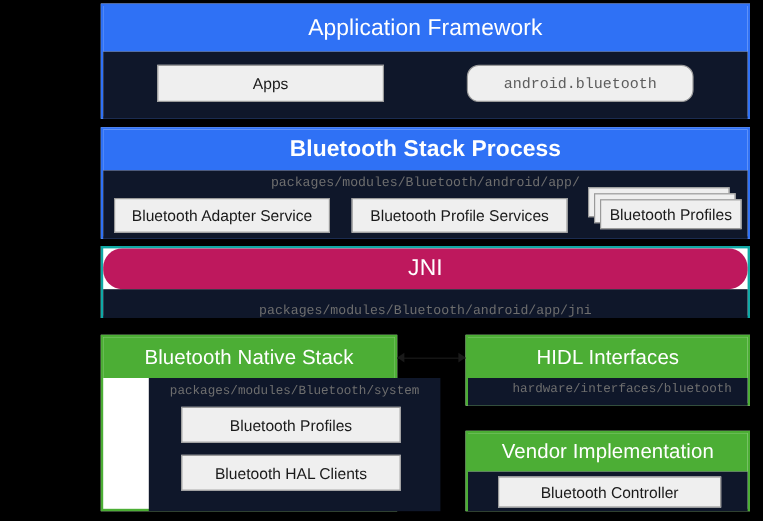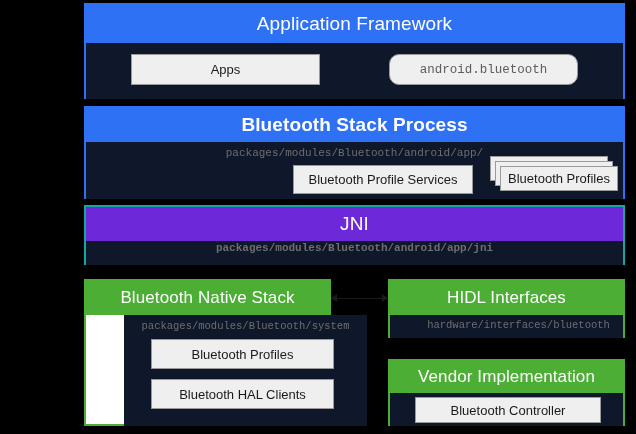--- a/index.html
+++ b/index.html
@@ -43,21 +43,21 @@
     text-align: center;
     font-weight: normal;
     letter-spacing: 0.1px;
     white-space: nowrap;
     overflow: hidden;
     display: flex;
     align-items: center;
     justify-content: center;
   }
   .blue  > .panel-header { background: #2f71f5; }
-  .teal  > .panel-header { background: #6d28d9; }
+  .teal  > .panel-header { background: #be185d; border-radius: 16px; }
   .green > .panel-header { background: #4cae35; }
 
   .panel-body {
     position: relative;
     box-sizing: border-box;
     width: 100%;
     background: #0f172a;
   }
 
   .path-label {
@@ -140,35 +140,36 @@
       <div class="node" style="left:45px; top:11px; width:189px; height:31px;">Apps</div>
       <div class="node mono" style="left:303px; top:11px; width:189px; height:31px;">android.bluetooth</div>
     </div>
   </div>
 
   <div class="panel blue" style="left:84px; top:106px; width:541px; height:93px;">
     <div class="panel-header" style="height:34px; font-size:19px;font-weight:bold;">Bluetooth Stack Process</div>
     <div class="panel-body" style="height:57px;">
       <div class="path-label" style="padding-top:4px;">packages/modules/Bluetooth/android/app/</div>
 
+      <div class="node" style="left:9px; top:23px; width:180px; height:29px;">Bluetooth Adapter Service</div>
 
       <div class="node" style="left:207px; top:23px; width:180px; height:29px;">Bluetooth Profile Services</div>
 
       <div class="stack" style="left:404px; top:14px; width:128px; height:42px;">
         <div class="sheet s1" style="width:118px; height:25px;"></div>
         <div class="sheet s2" style="width:118px; height:25px;"></div>
         <div class="sheet front" style="width:118px; height:25px;">Bluetooth Profiles</div>
       </div>
     </div>
   </div>
 
   <div class="panel teal" style="left:84px; top:205px; width:541px; height:60px;">
     <div class="panel-header" style="height:34px; font-size:19px;">JNI</div>
     <div class="panel-body" style="height:24px;">
-      <div class="path-label" style="padding-top:0;font-weight:bold;">packages/modules/Bluetooth/android/app/jni</div>
+      <div class="path-label" style="padding-top:12px;">packages/modules/Bluetooth/android/app/jni</div>
     </div>
   </div>
 
   <div class="panel green" style="left:84px; top:279px; width:247px; height:147px;">
     <div class="panel-header" style="height:34px; font-size:17px;">Bluetooth Native Stack</div>
     <div class="panel-body" style="height:111px;margin-left:38px;">
       <div class="path-label" style="padding-top:4px; font-size:10.5px;">packages/modules/Bluetooth/system</div>
 
       <div class="node" style="left:27px; top:24px; width:183px; height:30px;">Bluetooth Profiles</div>
 

